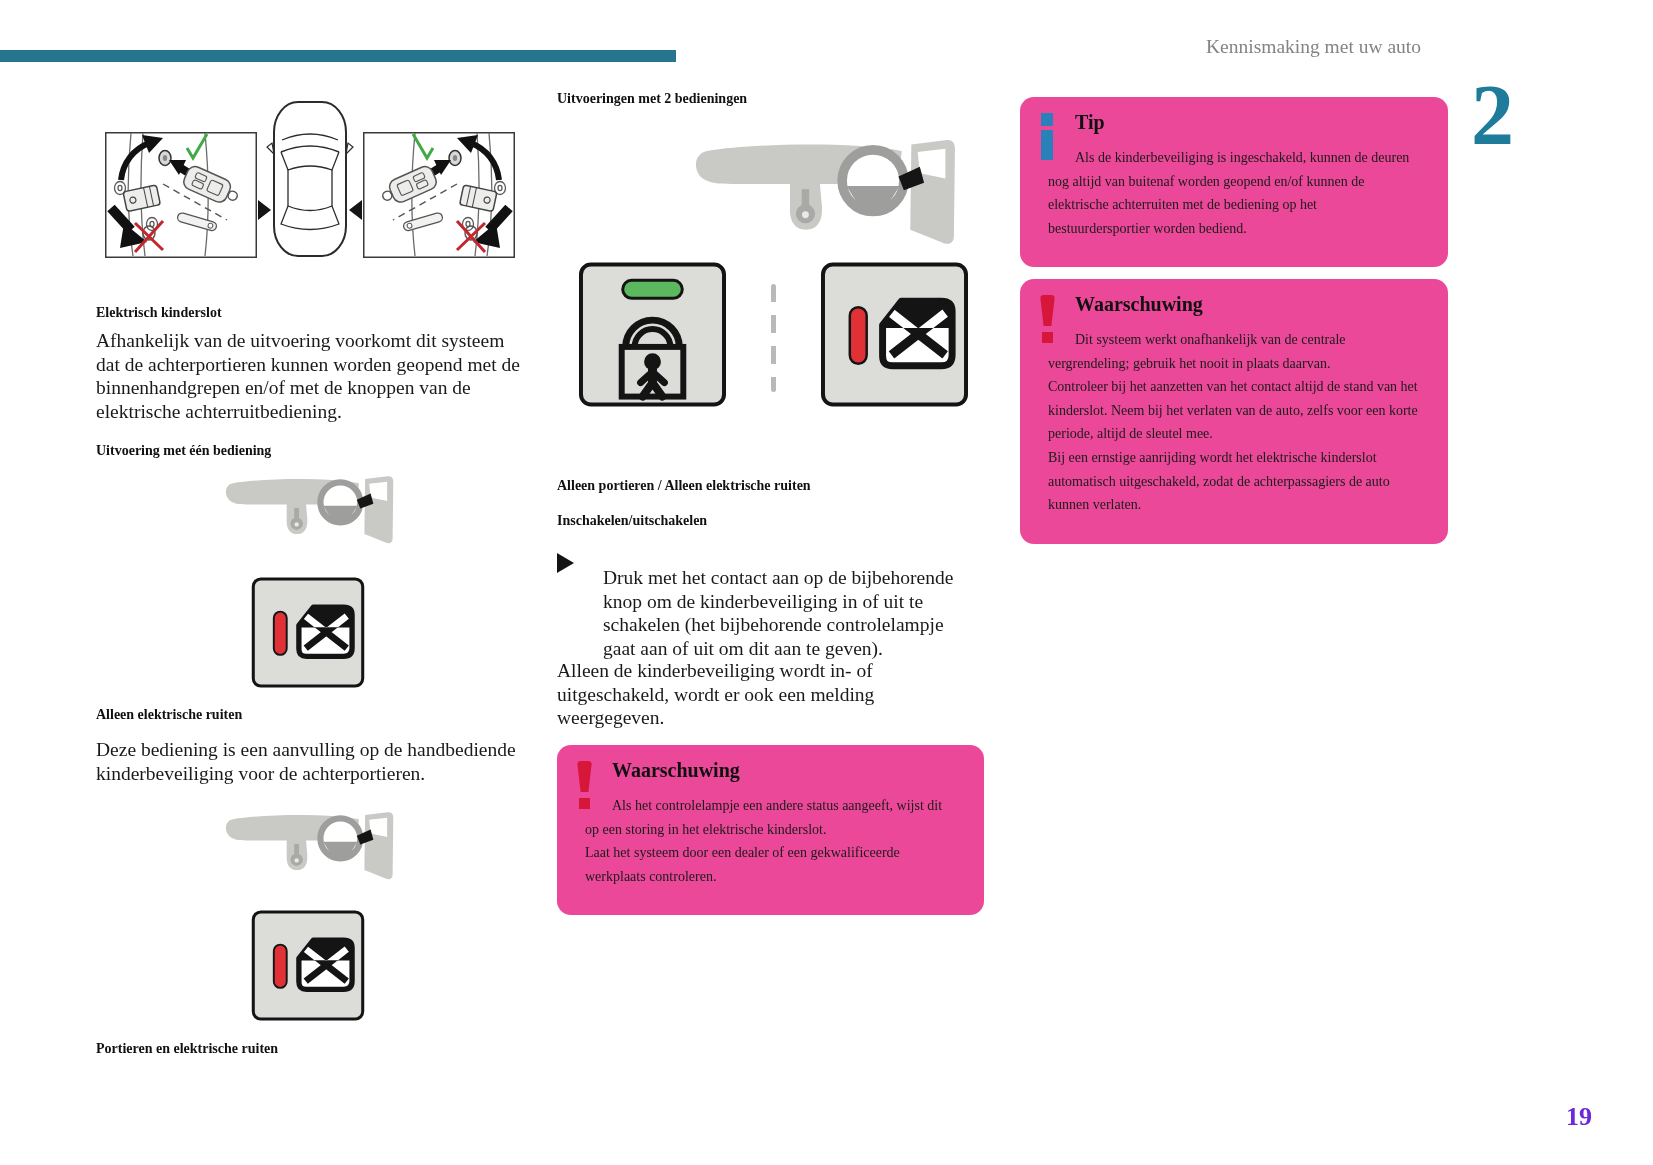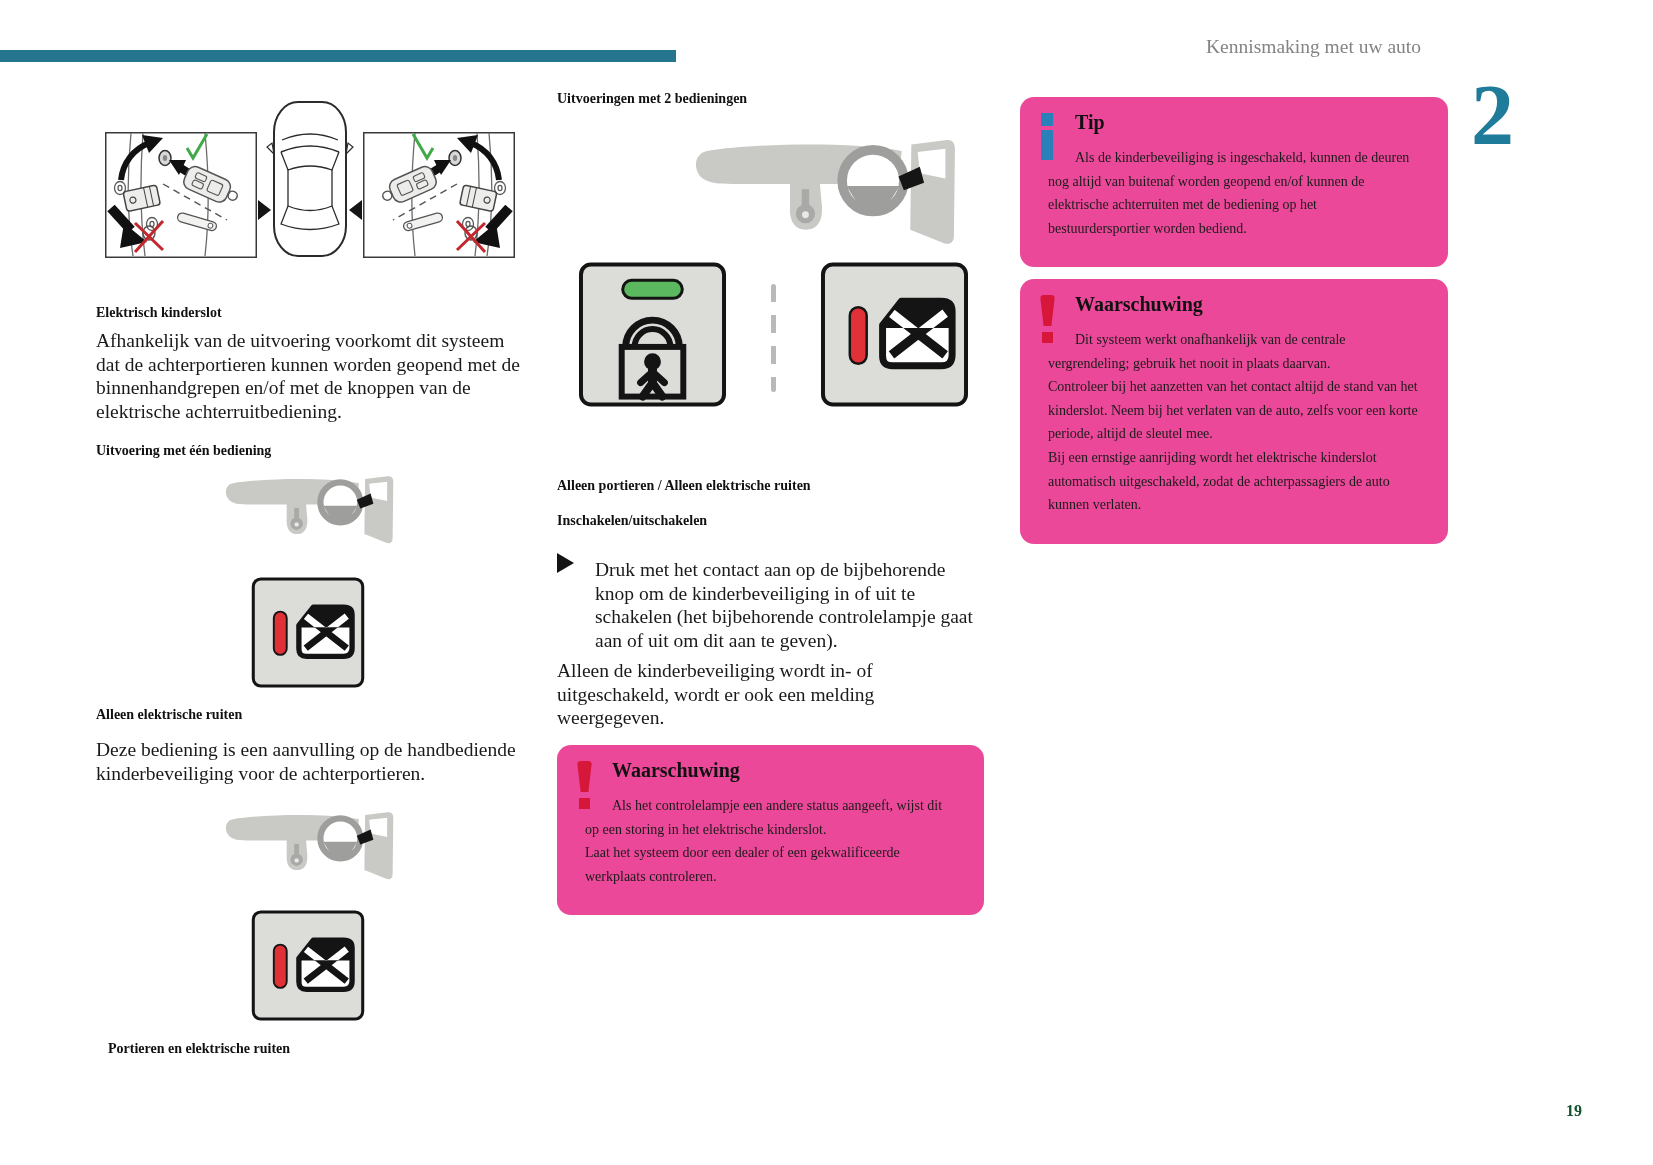--- a/index.html
+++ b/index.html
@@ -4,34 +4,34 @@
 <style>
   html,body { margin:0; padding:0; background:#fff; }
   .page {
     position:relative; width:1623px; height:1165px; overflow:hidden;
     background:#ffffff; font-family:Liberation Serif, serif; color:#1a1a1a;
   }
   
   .teal-bar { position:absolute; left:0; top:50px; width:676px; height:12px; background:#26758e; }
   .header-title { position:absolute; top:36px; right:202px; font-size:19.5px; color:#838383; }
   .chapter-number { position:absolute; left:1471px; top:82px; font-size:86px; line-height:0.78; font-weight:bold; color:#1e7b99; }
-  .page-number { position:absolute; left:1566px; top:1102px; font-size:16px; font-weight:bold; color:#14532d; }
+  .page-number { position:absolute; left:1566px; top:1102px; font-size:26px; font-weight:bold; color:#6d28d9; }
 
   
   .abs { position:absolute; }
   h3 { margin:0; font-size:14px; font-weight:bold; color:#111; }
   p.body { margin:0; font-size:19.5px; line-height:23.6px; white-space:pre-line; }
   .w434 { width:436px; }
   .w428 { width:428px; }
 
   
   .bullet-row { display:flex; align-items:flex-start; }
   .tri-marker { width:0; height:0; border-left:17px solid #141414; border-top:10px solid transparent;
                 border-bottom:10px solid transparent; margin:3px 13px 0 0; flex:0 0 auto; }
-  .bullet-row p { margin:8px; }
+  .bullet-row p { margin:16px; }
 
   
   .notice { position:absolute; background:#ec4899; border-radius:14px; padding:12px 16px 15px 16px; box-sizing:border-box; }
   .notice h4 { margin:0 0 1px 0; font-size:20px; font-weight:bold; color:#111; padding-top:2px; }
   .notice p { margin:12px; font-size:14px; line-height:23.6px; white-space:pre-line; }
   .notice-icon { float:left; width:22px; height:49px; margin:4px 15px 2px 2px; position:relative; }
   .icon-info .dot   { position:absolute; top:0;  left:3px; width:12px; height:13px; background:#2a80b9; }
   .icon-info .bar   { position:absolute; top:17px; left:3px; width:12px; height:30px; background:#2a80b9; }
   .icon-warn .bar   { position:absolute; top:0; left:2px; width:15px; height:31px; background:#d6173a;
                       clip-path:polygon(0 0,100% 0,76% 100%,24% 100%); border-radius:4px 4px 0 0; }
@@ -177,21 +177,21 @@
   <p class="body abs w434" style="left:96px; top:738px;">Deze bediening is een aanvulling op de handbediende kinderbeveiliging voor de achterportieren.</p>
 
   <svg class="abs" style="left:222px; top:810px;" width="172" height="74" viewBox="0 0 250 105">
       <use href="#sym-dashboard"></use>
     </svg>
 
   <svg class="abs" style="left:251px; top:906px;" width="114" height="119">
       <use href="#sym-btn-window" width="114" height="119"></use>
     </svg>
 
-  <h3 class="abs" style="left:96px; top:1041px;margin-left:12px;">Portieren en elektrische ruiten</h3>
+  <h3 class="abs" style="left:96px; top:1041px;">Portieren en elektrische ruiten</h3>
 
   <h3 class="abs" style="left:557px; top:91px;">Uitvoeringen met 2 bedieningen</h3>
 
   <svg class="abs" style="left:690px; top:138px;" width="266" height="112" viewBox="0 0 250 105">
       <use href="#sym-dashboard"></use>
     </svg>
 
   <svg class="abs" style="left:578px; top:261px;" width="149" height="147">
       <use href="#sym-btn-childlock" width="149" height="147"></use>
     </svg>

